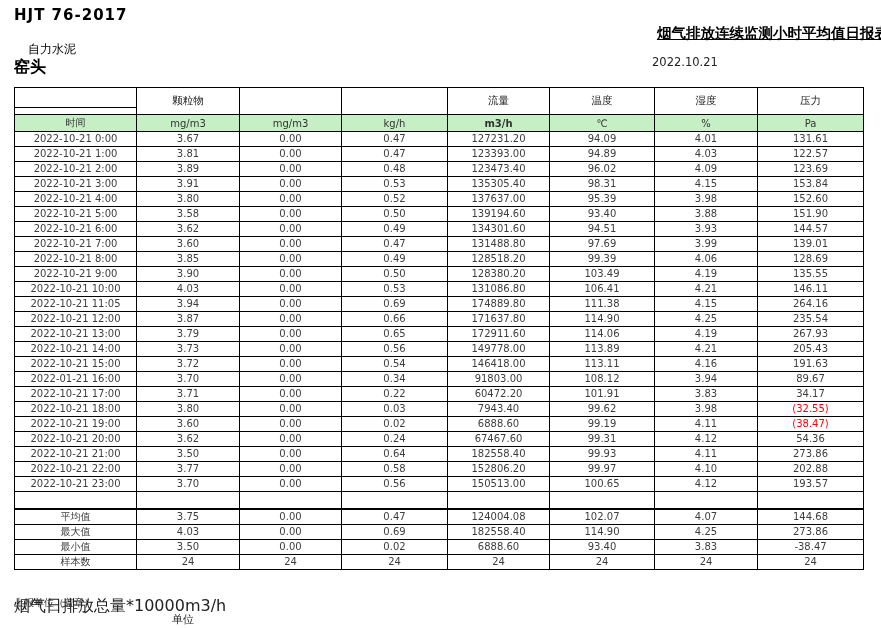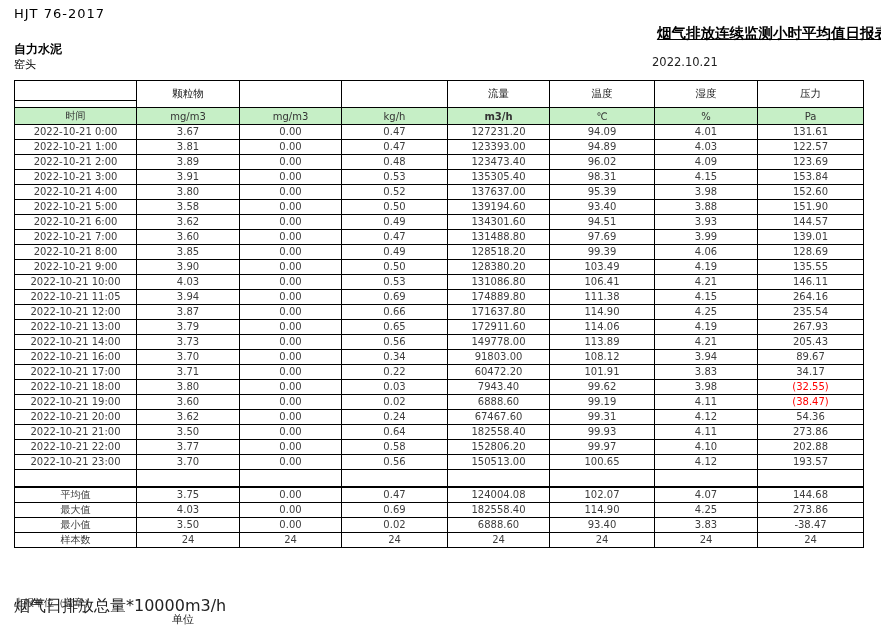--- a/index.html
+++ b/index.html
@@ -1,28 +1,28 @@
 <!DOCTYPE html>
 <html><head>
 <meta charset="utf-8">
 <style>
   html,body{margin:0;padding:0;}
   body{
     width:881px;height:628px;position:relative;background:#ffffff;
     font-family:"DejaVu Sans","Liberation Sans",sans-serif;
     color:#000;overflow:hidden;
   }
-  .doc-code{position:absolute;left:14px;top:6px;font-size:13px;font-weight:normal;letter-spacing:1px;}
+  .doc-code{position:absolute;left:14px;top:6px;font-size:15px;font-weight:bold;letter-spacing:1px;}
   .page-title{position:absolute;left:8px;top:24px;width:881px;text-align:right;font-size:14.5px;font-weight:bold;text-decoration:underline;}
-  .company{position:absolute;left:14px;top:41px;font-size:12px;font-weight:bold;}
-  .station{position:absolute;left:14px;top:57px;font-size:11px;font-weight:normal;}
+  .company{position:absolute;left:28px;top:41px;font-size:12px;font-weight:normal;}
+  .station{position:absolute;left:14px;top:57px;font-size:16px;font-weight:bold;}
   .report-date{position:absolute;left:652px;top:55px;font-size:11.5px;color:#222;}
 
   table.report{
-    position:absolute;left:14px;top:80px;width:849px;
+    position:absolute;left:14px;top:87px;width:849px;
     border-collapse:collapse;table-layout:fixed;
     font-size:10px;color:#3d3d3d;
   }
   table.report td, table.report th{
     border:1px solid #000;
     text-align:center;vertical-align:middle;
     padding:0;overflow:hidden;white-space:nowrap;
     font-weight:normal;
   }
   tr.group-row th{height:26px;font-size:10.5px;color:#222;}
@@ -230,21 +230,31 @@
         <td>2022-10-21 14:00</td>
         <td>3.73</td>
         <td>0.00</td>
         <td>0.56</td>
         <td>149778.00</td>
         <td>113.89</td>
         <td>4.21</td>
         <td>205.43</td>
       </tr>
       <tr>
-        <td>2022-10-21 16:00</td>
+        <td>2022-10-21 15:00</td>
+        <td>3.72</td>
+        <td>0.00</td>
+        <td>0.54</td>
+        <td>146418.00</td>
+        <td>113.11</td>
+        <td>4.16</td>
+        <td>191.63</td>
+      </tr>
+      <tr>
+        <td>2022-01-21 16:00</td>
         <td>3.70</td>
         <td>0.00</td>
         <td>0.34</td>
         <td>91803.00</td>
         <td>108.12</td>
         <td>3.94</td>
         <td>89.67</td>
       </tr>
       <tr>
         <td>2022-10-21 17:00</td>

